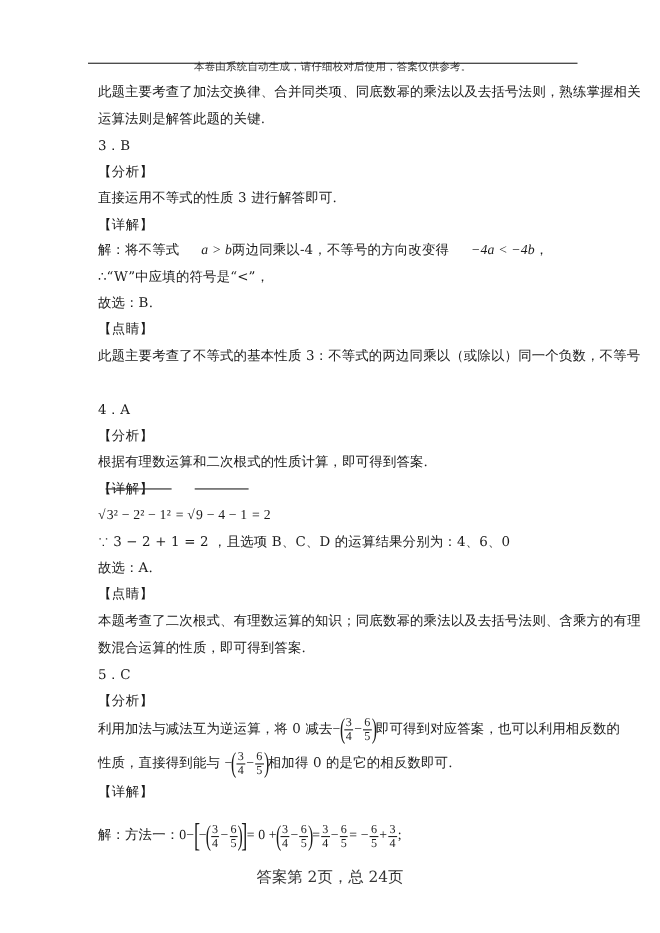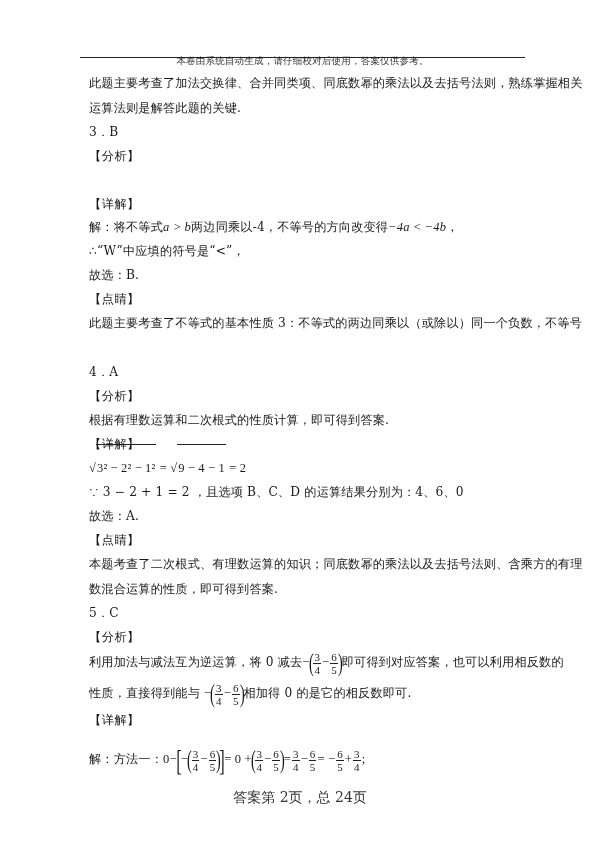--- a/index.html
+++ b/index.html
@@ -5,21 +5,21 @@
   html, body { margin: 0; padding: 0; background: #ffffff; }
   body { width: 600px; height: 848px; position: relative; overflow: hidden;
          font-family: "DejaVu Serif", "Liberation Serif", serif; color: #1a1a1a; }
   .page { position: absolute; left: 0; top: 0; width: 600px; height: 848px; background: #fff; }
   .header { position: absolute; left: 80px; width: 445px; top: 44px; text-align: center;
             font-size: 9.5px; color: #333; letter-spacing: 0.2px; margin-top: 11px; }
   .rule { position: absolute; left: 80px; width: 445px; top: 57px; height: 0; border-top: 1.2px solid #222; }
   .line { position: absolute; left: 89px; font-size: 12.2px; white-space: nowrap; line-height: 16px; letter-spacing: 0.15px; }
   .tag { letter-spacing: 0.5px; }
   .math { font-family: "Liberation Serif", "DejaVu Serif", serif; font-size: 12.5px; }
-  .it { font-style: italic; }
+  .it { font-style: italic; margin-left: 20px; }
   .frac { display: inline-block; vertical-align: middle; text-align: center; margin: 0 1px; line-height: 12px; }
   .frac .num { display: block; padding: 0 1px; border-bottom: 0.8px solid #222; font-size: 11px; }
   .frac .den { display: block; font-size: 11px; }
   .paren { display: inline-block; vertical-align: middle; font-size: 26px; line-height: 26px; transform: scaleX(0.55); margin: 0 -3px; font-weight: 200; }
   .brack { display: inline-block; vertical-align: middle; font-size: 30px; line-height: 30px; transform: scaleX(0.55); margin: 0 -3px; font-weight: 200; }
   .sqrt { display: inline-block; }
   .sqrt .rad { border-top: 0.9px solid #222; padding: 16px 1px; }
   .footer { position: absolute; left: 0; width: 600px; top: 789px; text-align: center; font-size: 14px; color: #333; }
 </style>
 </head>
@@ -28,20 +28,21 @@
 <div class="page">
 
   <div class="header">本卷由系统自动生成，请仔细校对后使用，答案仅供参考。</div>
   <div class="rule"></div>
 
   <div class="line" style="top:75px">此题主要考查了加法交换律、合并同类项、同底数幂的乘法以及去括号法则，熟练掌握相关</div>
   <div class="line" style="top:100px">运算法则是解答此题的关键.</div>
 
   <div class="line" style="top:124px">3．B</div>
   <div class="line tag" style="top:148px">【分析】</div>
+  <div class="line" style="top:172px">直接运用不等式的性质 3 进行解答即可.</div>
   <div class="line tag" style="top:196px">【详解】</div>
   <div class="line" style="top:219px">
     <span>解：将不等式</span><span class="math it">a &gt; b</span><span>两边同乘以-4，不等号的方向改变得</span><span class="math it">−4a &lt; −4b</span><span>，</span>
   </div>
   <div class="line" style="top:243px">∴“W”中应填的符号是“&lt;”，</div>
   <div class="line" style="top:267px">故选：B.</div>
   <div class="line tag" style="top:291px">【点睛】</div>
   <div class="line" style="top:315px">此题主要考查了不等式的基本性质 3：不等式的两边同乘以（或除以）同一个负数，不等号</div>
 
   <div class="line" style="top:364px">4．A</div>

